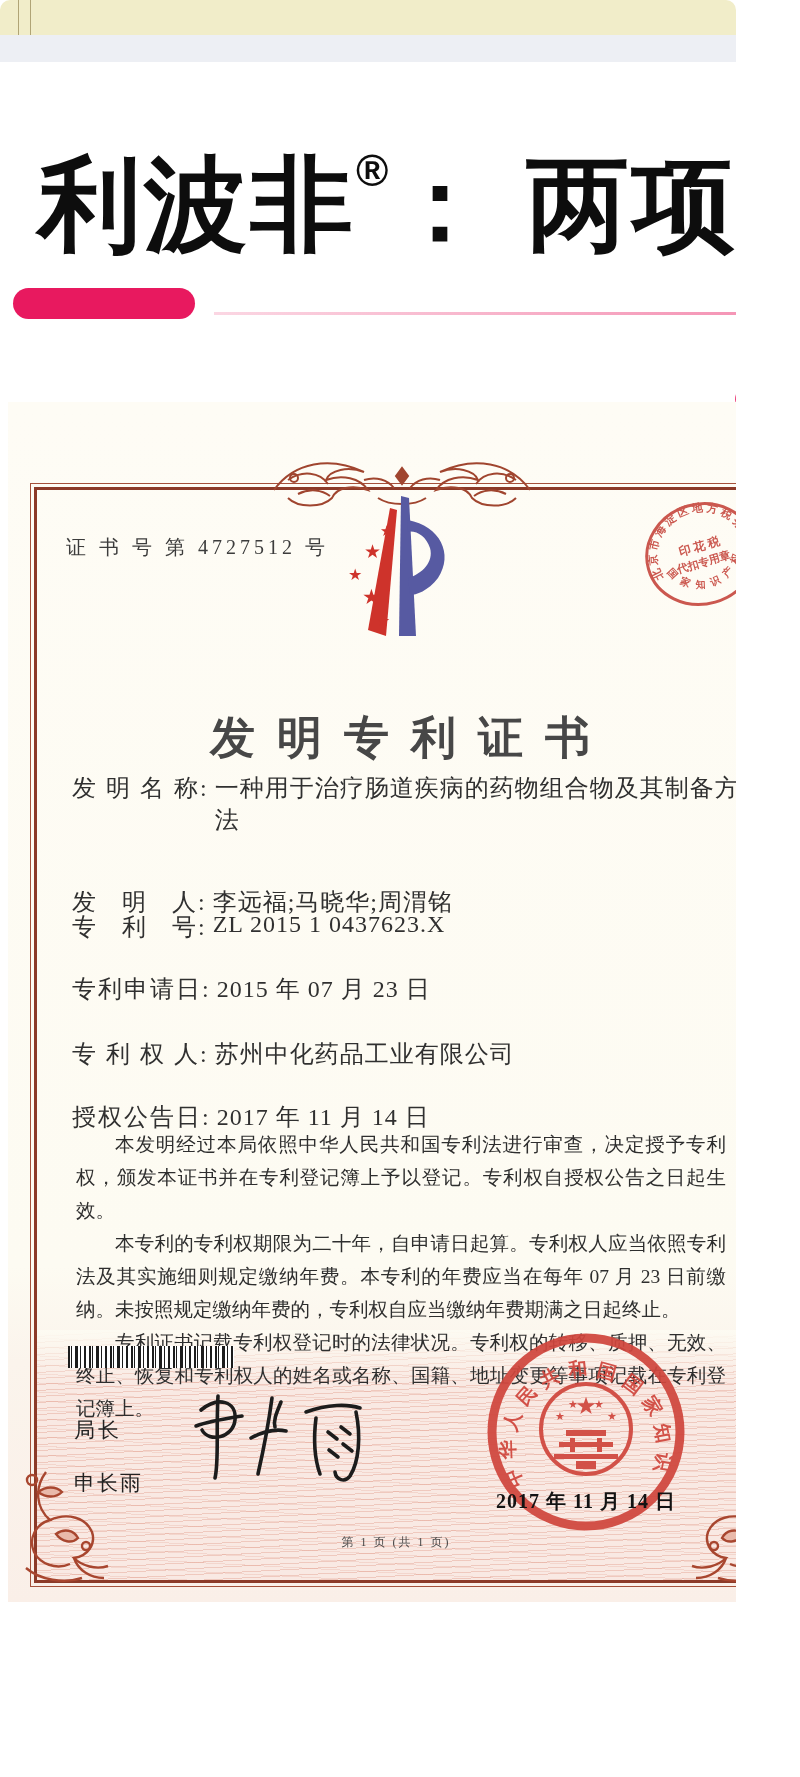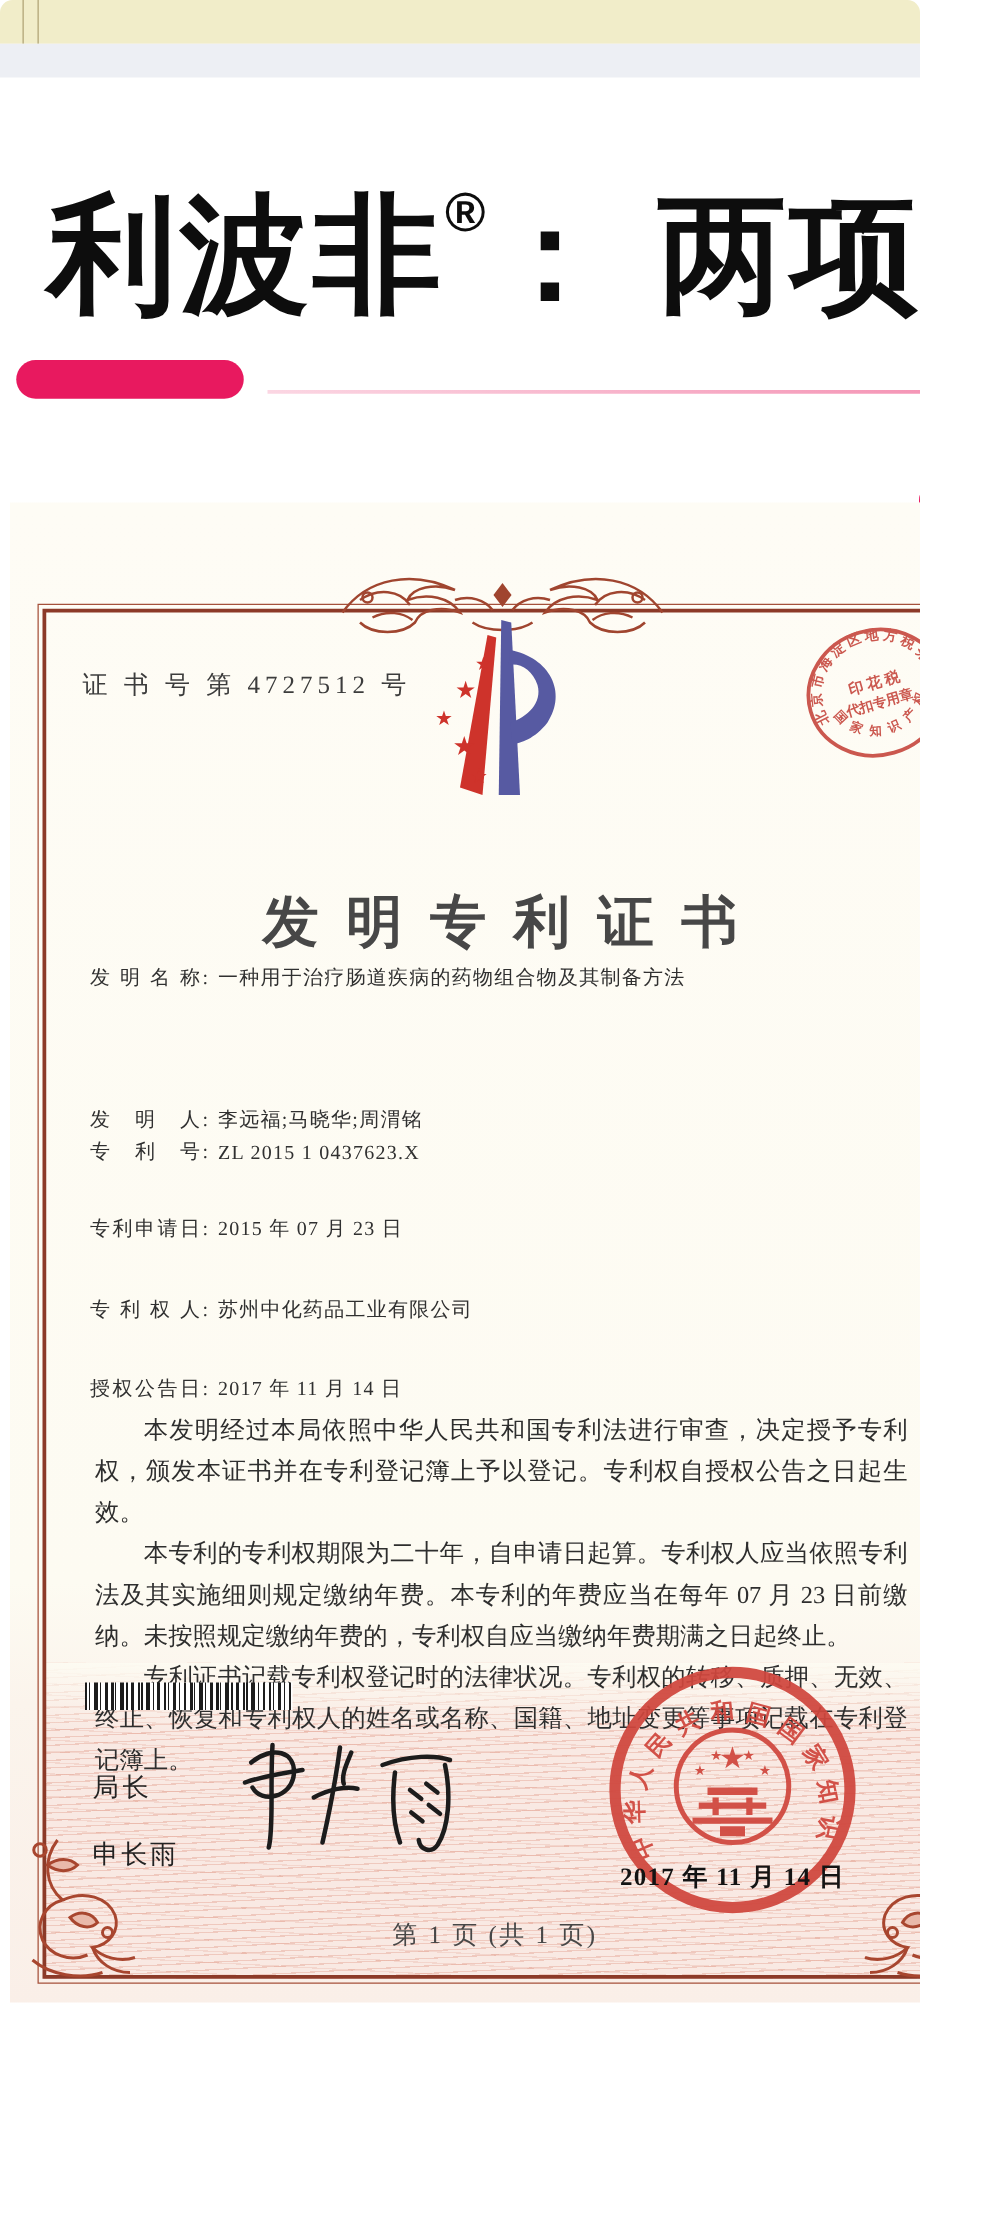--- a/index.html
+++ b/index.html
@@ -34,21 +34,21 @@
 
   .ornament-top { position:absolute; left:260px; top:48px; width:268px; height:66px; }
   .cert-no { position:absolute; left:58px; top:132px; font-size:20px; letter-spacing:4px; color:#3c3c3c; }
 
   .logo { position:absolute; left:332px; top:86px; width:120px; height:152px; }
   .tax-stamp { position:absolute; left:630px; top:94px; width:128px; height:120px; transform:rotate(-16deg); opacity:.92; }
 
   .cert-title { position:absolute; left:0; top:262px; width:784px; text-align:center;
                 font-size:45px; font-weight:600; color:#474747; letter-spacing:22px; text-indent:22px;margin-top:44px; }
 
-  .field { position:absolute; left:64px; width:670px; display:flex; font-size:16px; color:#303030;align-items:flex-end; }
+  .field { position:absolute; left:64px; width:670px; display:flex; font-size:24px; color:#303030; }
   .field .lbl { white-space:pre; letter-spacing:2px; }
   .field .val { margin-left:6px; letter-spacing:1px; }
   .f0 { top:370px; } .f1 { top:444px;margin-top:40px; } .f2 { top:509px; } .f3 { top:571px; } .f4 { top:636px; } .f5 { top:699px; }
 
   .paras { position:absolute; left:68px; top:726px; width:650px; font-size:19.5px; line-height:33px;
            color:#2e2e2e; text-align:justify; }
   .paras p { text-indent:2em; }
 
   .guilloche { position:absolute; left:27px; top:928px; width:722px; height:253px;
      background:
@@ -66,21 +66,21 @@
   .director-title { position:absolute; left:66px; top:1014px; font-family:"Liberation Sans", sans-serif;
                     font-size:21px; color:#222; letter-spacing:3px;text-align:center; }
   .director-name  { position:absolute; left:66px; top:1067px; font-family:Liberation Sans, sans-serif;
                     font-size:21px; color:#222; letter-spacing:2px; }
   .signature { position:absolute; left:180px; top:978px; width:200px; height:112px; }
 
   .seal { position:absolute; left:478px; top:930px; width:200px; height:200px; opacity:.93; }
   .seal-date { position:absolute; left:458px; top:1086px; width:240px; text-align:center;
                font-size:20px; font-weight:bold; color:#131313; letter-spacing:1px; }
   .cert-footer { position:absolute; left:22px; top:1132px; width:732px; text-align:center;
-                 font-size:20px; color:#474747; letter-spacing:2px; }
+                 font-size:12px; color:#474747; letter-spacing:2px; }
 
   .corner { position:absolute; width:100px; height:120px; }
   .corner.left { left:8px; top:1066px; }
   .corner.right { left:676px; top:1066px; transform:scaleX(-1); }
 </style>
 </head>
 <body>
 
 <div class="page">
 

